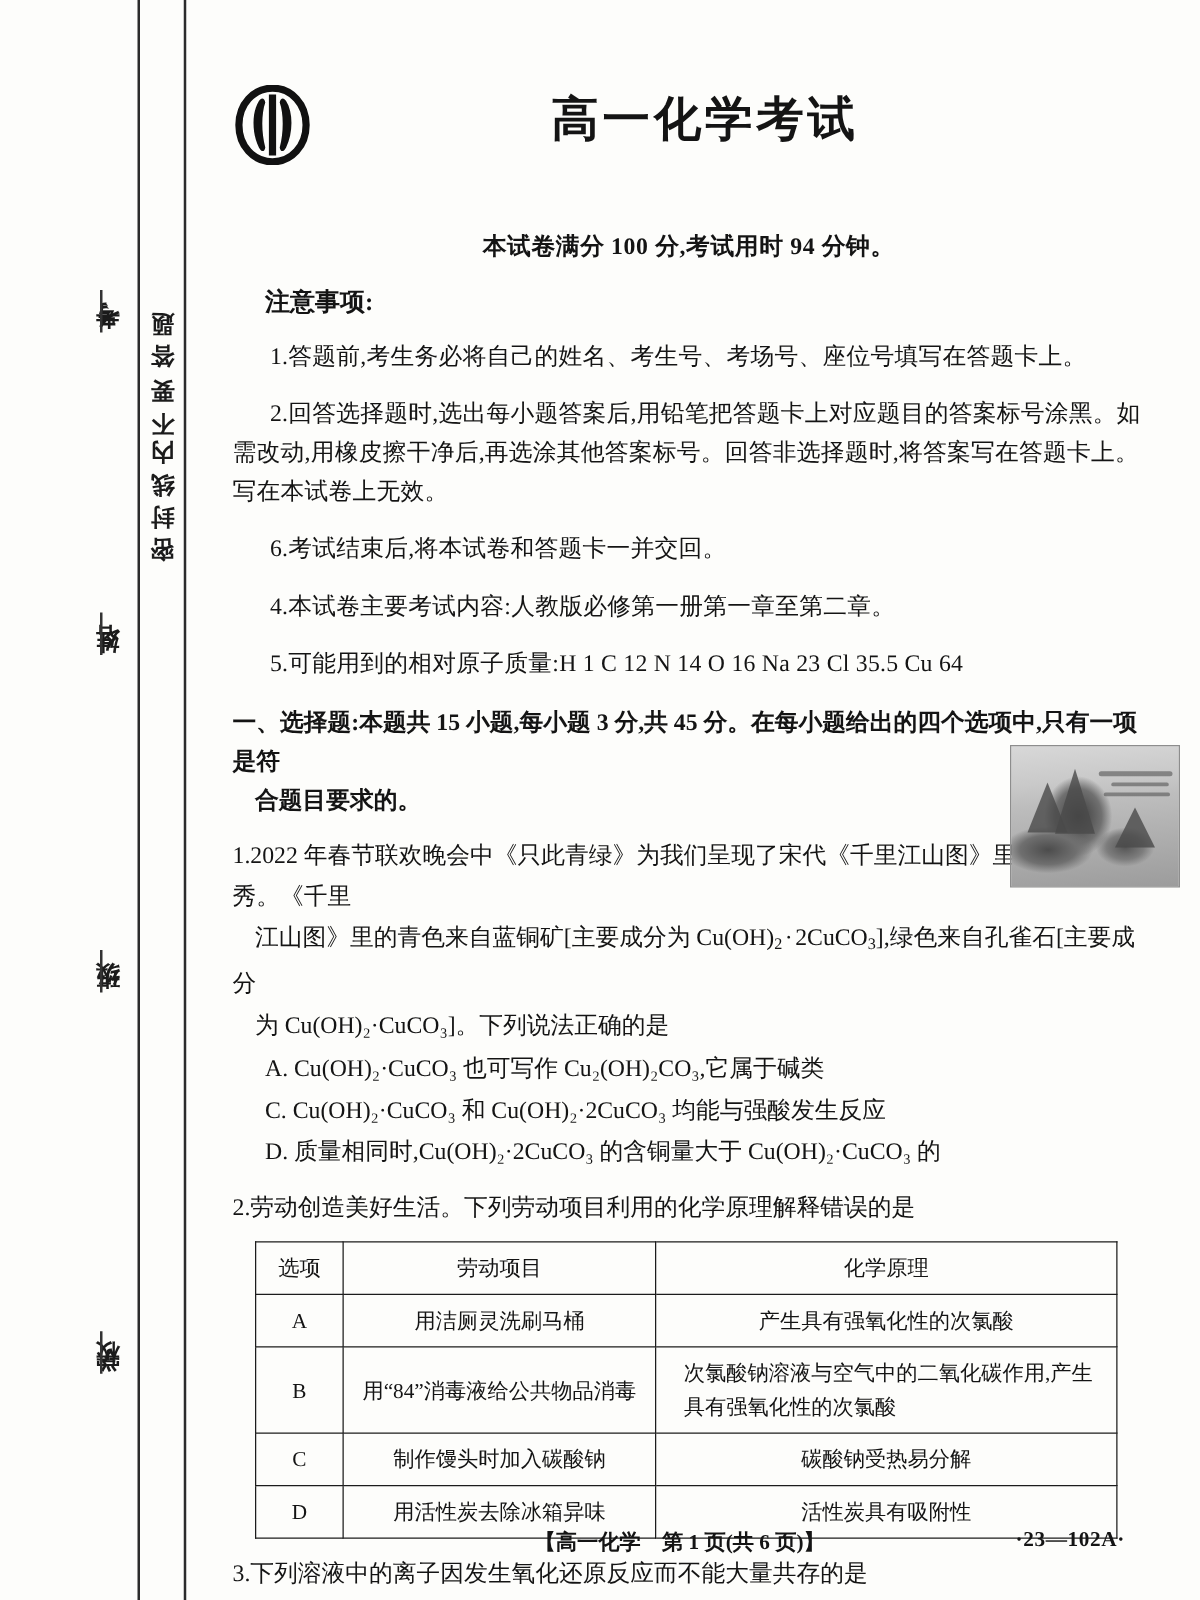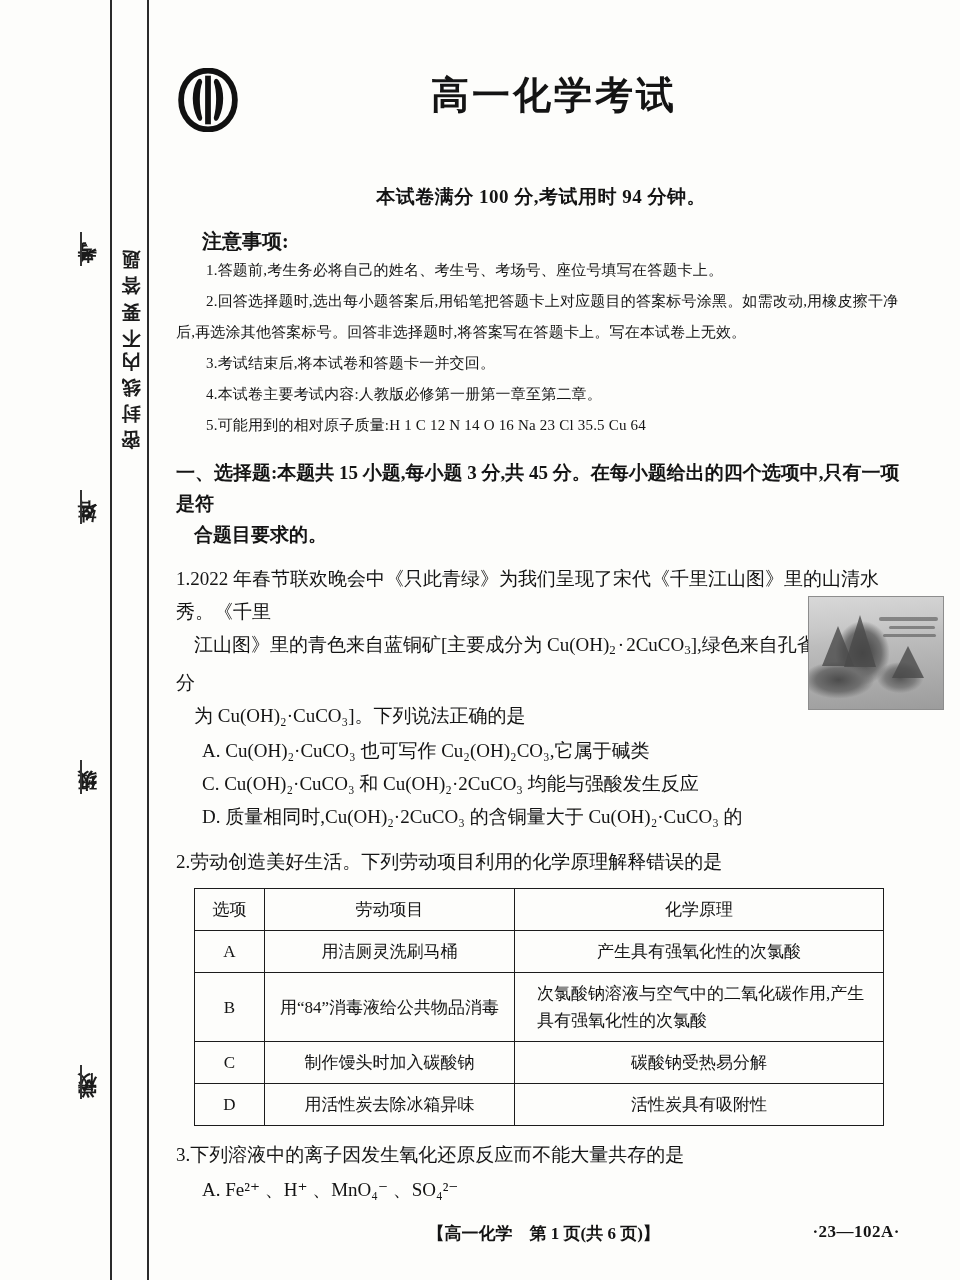--- a/index.html
+++ b/index.html
@@ -57,21 +57,21 @@
     background: #333;
   }
   .f-kaohao   { top: 272px; }
   .f-xingming { top: 530px; }
   .f-banji    { top: 800px; }
   .f-xuexiao  { top: 1105px; }
 
   
   .content {
     position: absolute;
-    left: 176px;
+    left: 186px;
     top: 0;
     width: 730px;
     height: 1124px;
   }
 
   .header-row {
     position: relative;
     height: 92px;
     margin-top: 62px;
   }
@@ -100,23 +100,23 @@
     letter-spacing: 0.5px;
   }
 
   .notice-head {
     font-size: 20px;
     font-weight: 700;
     margin-top: 18px;
     margin-left: 26px;
   }
   .notice-item {
-    font-size: 15px;
+    font-size: 19px;
     line-height: 31px;
-    margin-top: 0;
+    margin-top: 15px;
     text-indent: 30px;
     letter-spacing: 0.2px;
   }
   .notice-item.wrap { text-indent: 30px; }
 
   .section-head {
     font-size: 19px;
     font-weight: 700;
     line-height: 31px;
     margin-top: 16px;
@@ -261,21 +261,21 @@
         <path d="M67 20 C76 34 76 60 67 78 C64 84 60 84 59 78 C64 60 64 36 59 22 C60 16 64 15 67 20 Z" fill="#111"></path>
       </svg>
       <div class="title">高一化学考试</div>
     </div>
 
     <div class="subtitle">本试卷满分 100 分,考试用时 94 分钟。</div>
 
     <div class="notice-head">注意事项:</div>
     <div class="notice-item">1.答题前,考生务必将自己的姓名、考生号、考场号、座位号填写在答题卡上。</div>
     <div class="notice-item wrap">2.回答选择题时,选出每小题答案后,用铅笔把答题卡上对应题目的答案标号涂黑。如需改动,用橡皮擦干净后,再选涂其他答案标号。回答非选择题时,将答案写在答题卡上。写在本试卷上无效。</div>
-    <div class="notice-item">3.考试结束后,将本试卷和答题卡一并交回。</div>
+    <div class="notice-item">6.考试结束后,将本试卷和答题卡一并交回。</div>
     <div class="notice-item">4.本试卷主要考试内容:人教版必修第一册第一章至第二章。</div>
     <div class="notice-item">5.可能用到的相对原子质量:H 1   C 12   N 14   O 16   Na 23   Cl 35.5   Cu 64</div>
 
     <div class="section-head">
       <span>一、选择题:本题共 15 小题,每小题 3 分,共 45 分。在每小题给出的四个选项中,只有一项是符</span>
       <span class="cont">合题目要求的。</span>
     </div>
 
     <div class="q">
       <div class="q-body">

